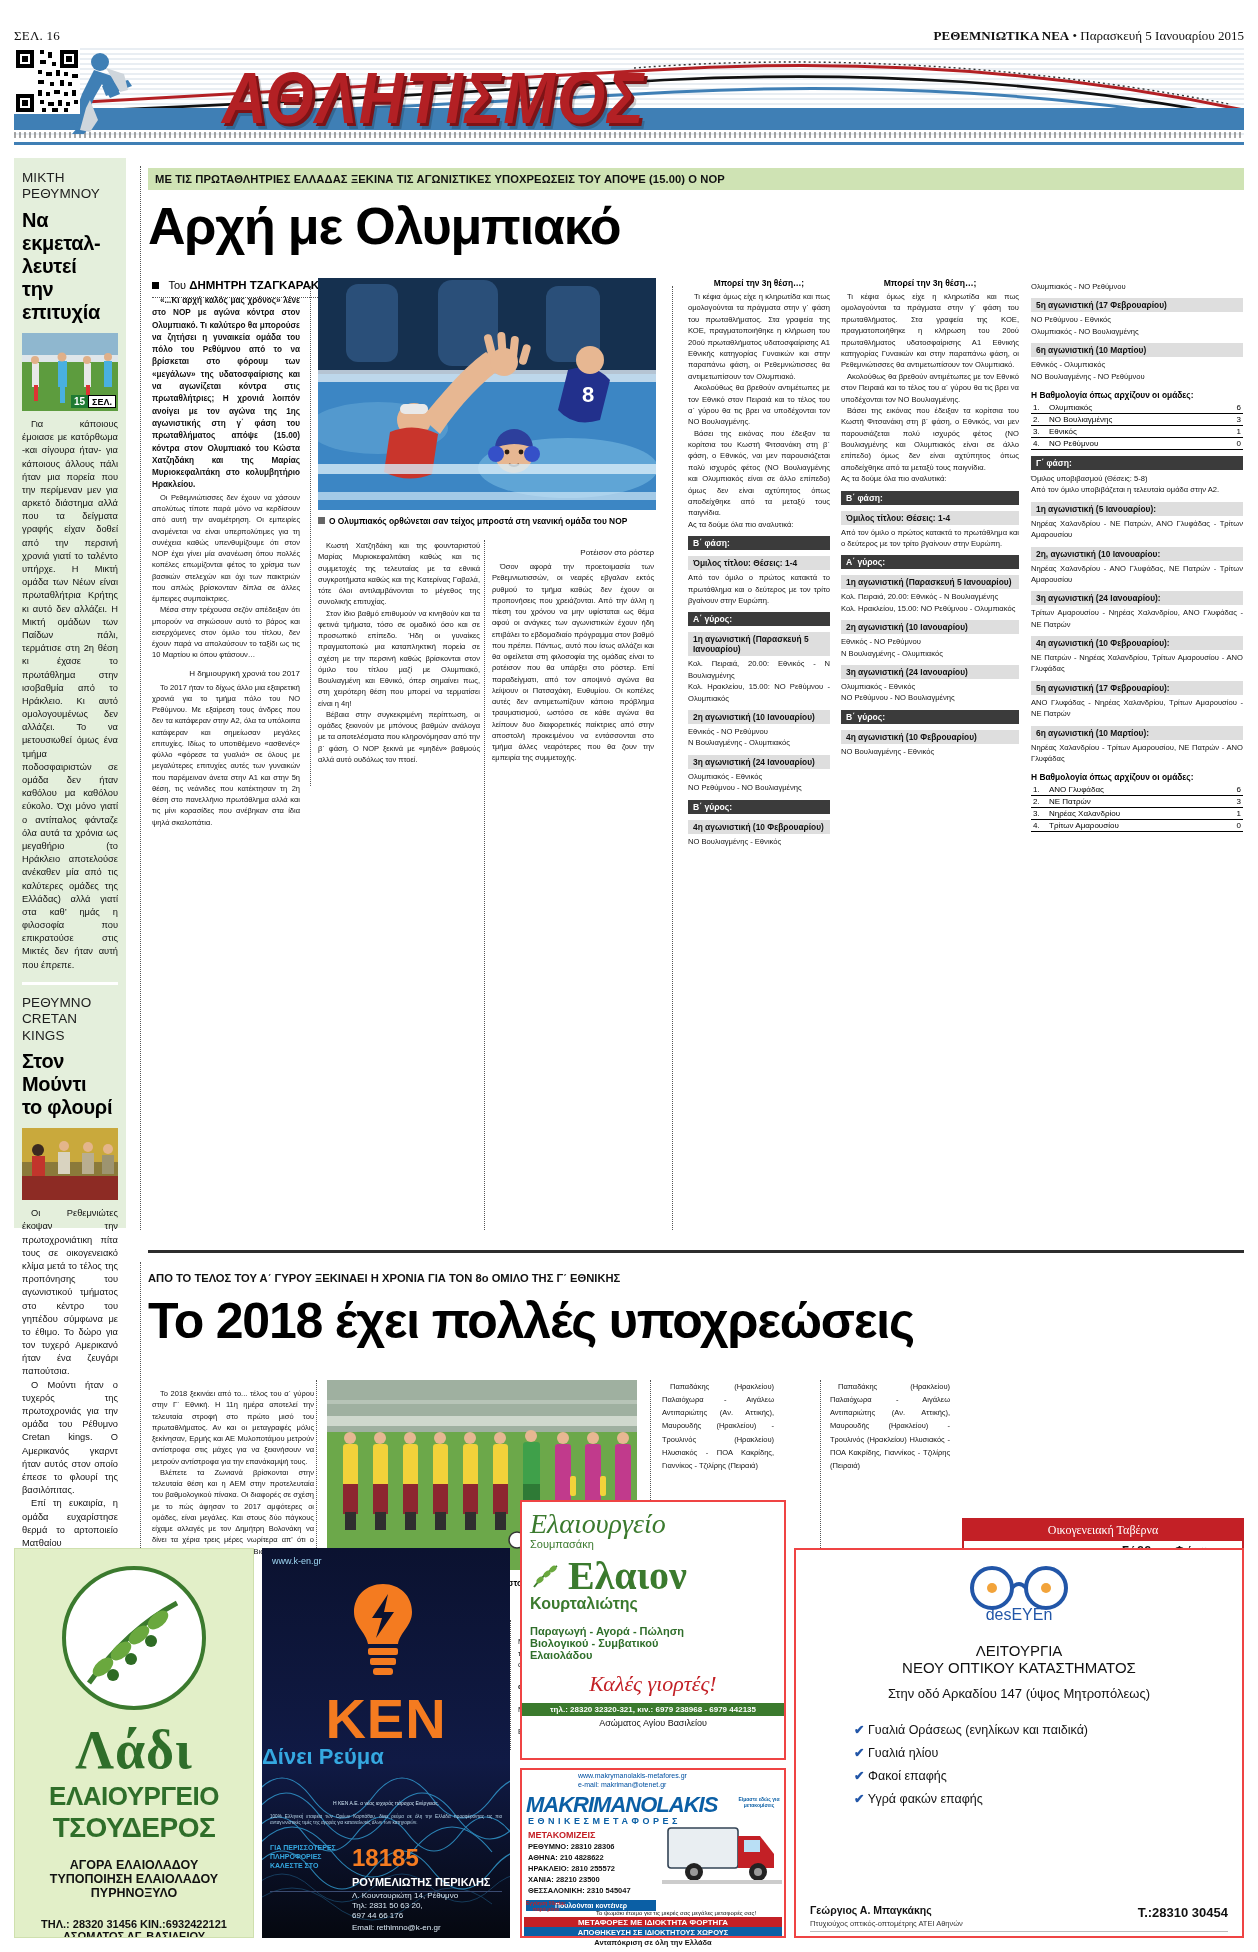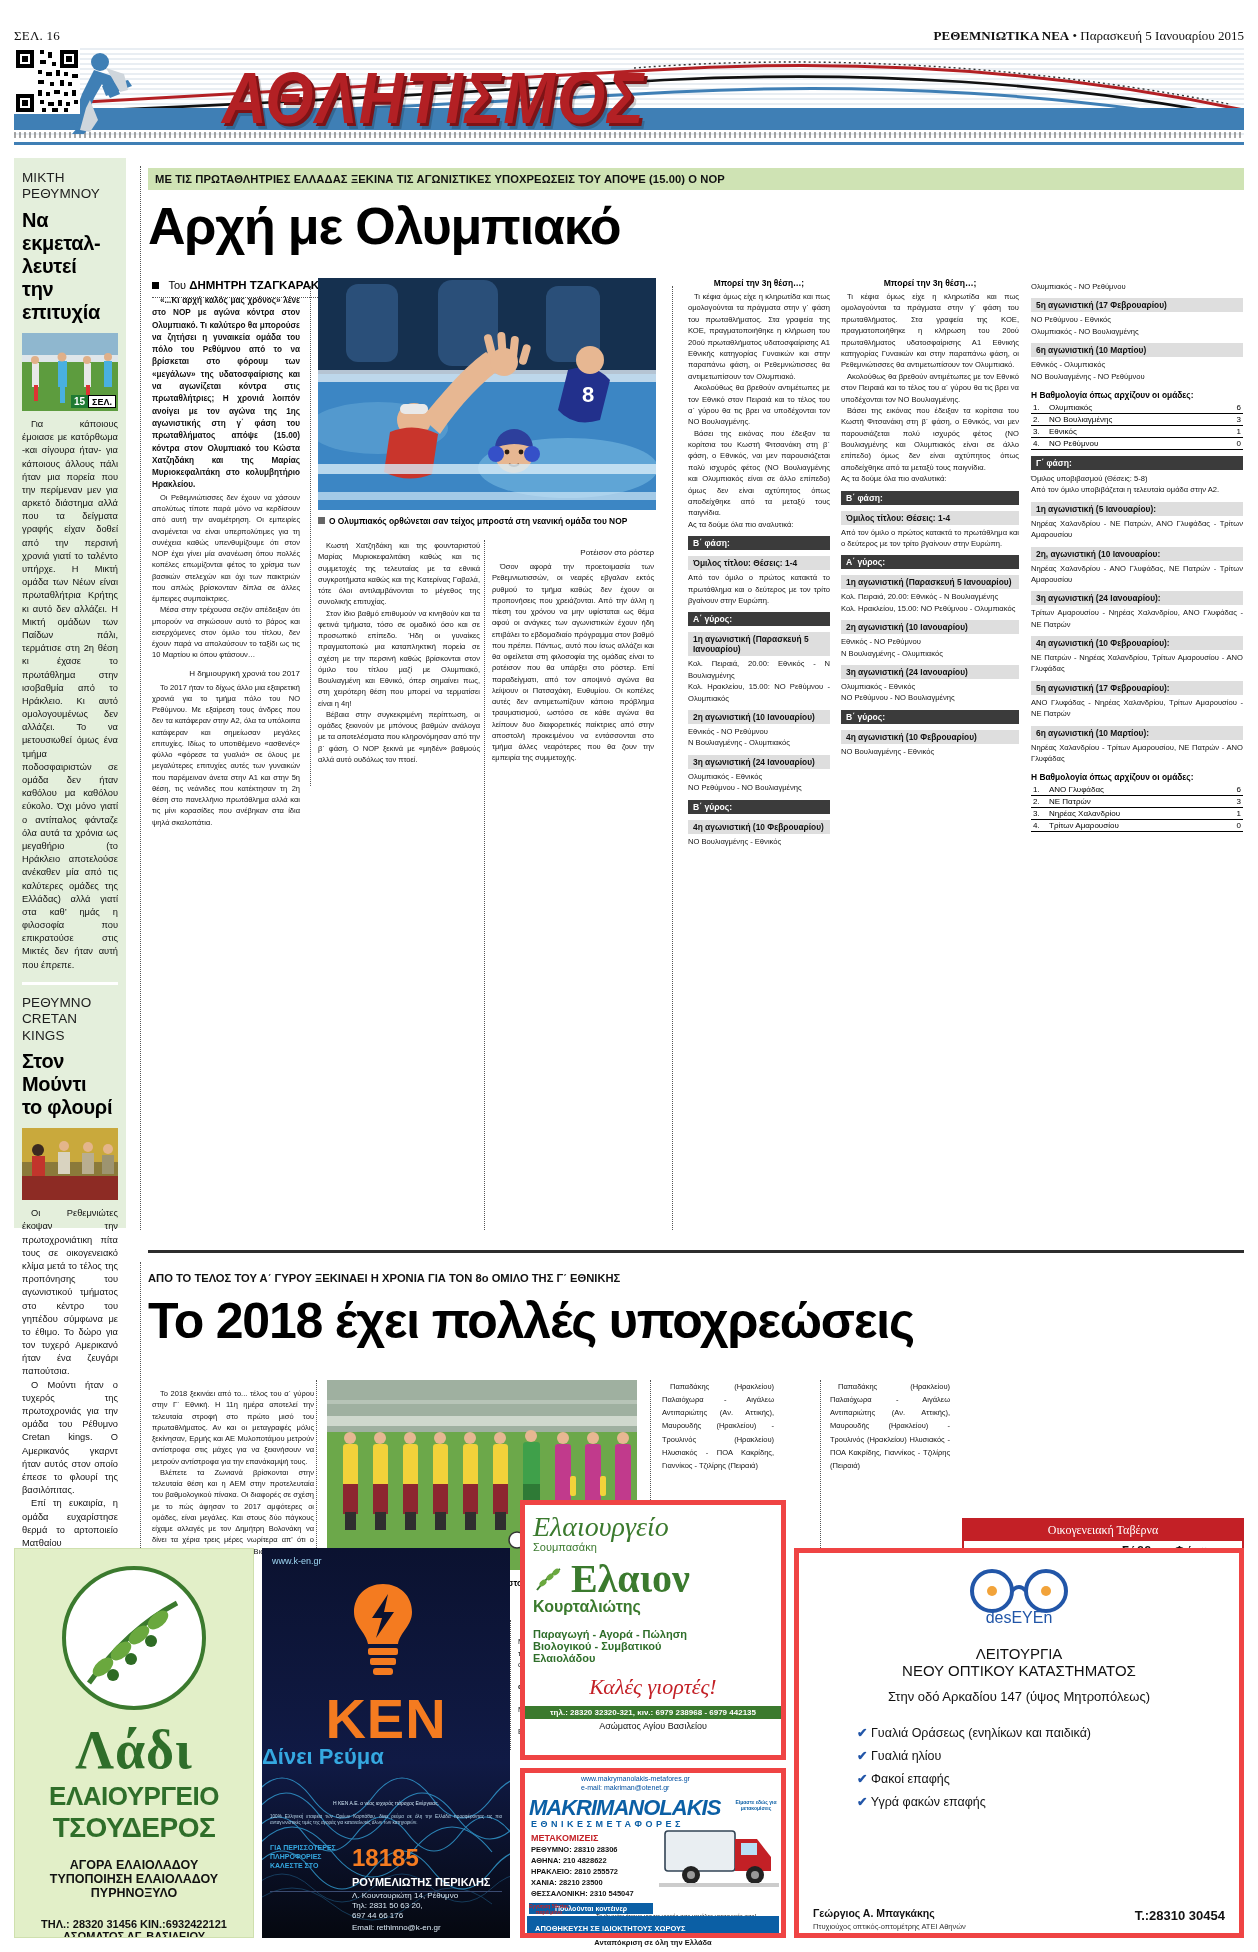--- a/index.html
+++ b/index.html
@@ -106,21 +106,21 @@
   .photo2 { position:absolute; left:327px; top:1380px; width:310px; height:190px;
      background:linear-gradient(#7aa84e 0%, #5f9440 55%, #3e7a2c 100%); overflow:hidden; }
   .cap2 { position:absolute; left:327px; top:1578px; width:240px; font-size:8.4px; font-weight:700; }
   .cap2 .sq { display:inline-block; width:7px; height:7px; background:#666; margin-right:4px; }
   .a2colB { position:absolute; left:327px; top:1625px; width:175px; }
   .a2colC { position:absolute; left:518px; top:1625px; width:120px; }
   .a2colD { position:absolute; left:662px; top:1380px; width:112px; }
   .a2colE { position:absolute; left:830px; top:1380px; width:120px; }
 
   
-  .ad { position:absolute; border:5px solid #ef4444; background:#fff; overflow:hidden; }
+  .ad { position:absolute; border:2px solid #ef4444; background:#fff; overflow:hidden; }
   .ad-white { left:962px; top:1518px; width:282px; height:222px; border:2px solid #c32026; }
   .wl-top { background:#c32026; color:#fff; text-align:center; font-family:"Liberation Serif",serif;
      font-size:12px; padding:3px 0; }
   .wl-name { font-family:"Liberation Serif", serif; font-style:italic; font-size:30px; color:#c32026;
      text-align:center; margin-top:2px; }
   .wl-msg { color:#c32026; font-weight:700; text-align:center; font-size:12.5px; line-height:1.25; }
   .wl-box { border:1px solid #c32026; margin:5px 22px; padding:3px; text-align:center; color:#c32026;
      font-size:9.5px; font-weight:700; line-height:1.25; }
   .wl-band { background:#c32026; color:#fff; text-align:center; font-size:9.5px; font-weight:700;
      padding:2px; line-height:1.25; }
@@ -801,21 +801,21 @@
         <circle cx="32" cy="62" r="9" fill="#222"></circle>
           <circle cx="32" cy="62" r="4" fill="#999"></circle>
         <circle cx="96" cy="62" r="9" fill="#222"></circle>
           <circle cx="96" cy="62" r="4" fill="#999"></circle>
         <rect x="0" y="70" width="120" height="4" fill="#ccc"></rect>
       </svg>
       <div style="position:absolute;right:2px;top:26px;width:46px;font-size:5px;color:#0b5fa5;font-weight:700;text-align:center;">Είμαστε εδώς για μετακομίσεις</div>
       <div style="position:absolute;left:2px;bottom:28px;width:44px;font-size:5px;color:#c32026;font-weight:700;line-height:1.2;text-align:center;">Εγγύηση 50ετίας παρά μόνο</div>
       <div style="position:absolute;left:48px;bottom:24px;right:2px;font-size:6px;color:#111;text-align:center;">Το ψωμάκι έτοιμο για τις μικρές σας μεγάλες μεταφορές σας!</div>
       <div style="position:absolute;left:2px;bottom:12px;right:2px;background:#c32026;color:#fff;font-size:8px;font-weight:700;text-align:center;padding:1px;">ΜΕΤΑΦΟΡΕΣ ΜΕ ΙΔΙΟΚΤΗΤΑ ΦΟΡΤΗΓΑ</div>
-      <div style="position:absolute;left:2px;bottom:2px;right:2px;background:#0b5fa5;color:#fff;font-size:7.5px;font-weight:700;text-align:left;padding:8px;">ΑΠΟΘΗΚΕΥΣΗ ΣΕ ΙΔΙΟΚΤΗΤΟΥΣ ΧΩΡΟΥΣ</div>
+      <div style="position:absolute;left:2px;bottom:2px;right:2px;background:#0b5fa5;color:#fff;font-size:7.5px;font-weight:700;text-align:center;padding:1px;">ΑΠΟΘΗΚΕΥΣΗ ΣΕ ΙΔΙΟΚΤΗΤΟΥΣ ΧΩΡΟΥΣ</div>
     </div>
   </div>
   <div style="position:absolute;left:520px;top:1938px;width:266px;text-align:center;font-size:7.5px;font-weight:700;color:#111;">Ανταπόκριση σε όλη την Ελλάδα</div>
 
   <div class="ad ad-optika">
     <div style="padding:10px 14px;position:relative;height:390px;">
       <svg width="110" height="48" viewBox="0 0 110 48" style="margin:4px auto 0;display:block;">
         <circle cx="28" cy="24" r="20" fill="none" stroke="#2256a8" stroke-width="4"></circle>
         <circle cx="82" cy="24" r="20" fill="none" stroke="#2256a8" stroke-width="4"></circle>
         <path d="M48 24 q7 -8 14 0" stroke="#2256a8" stroke-width="4" fill="none"></path>

